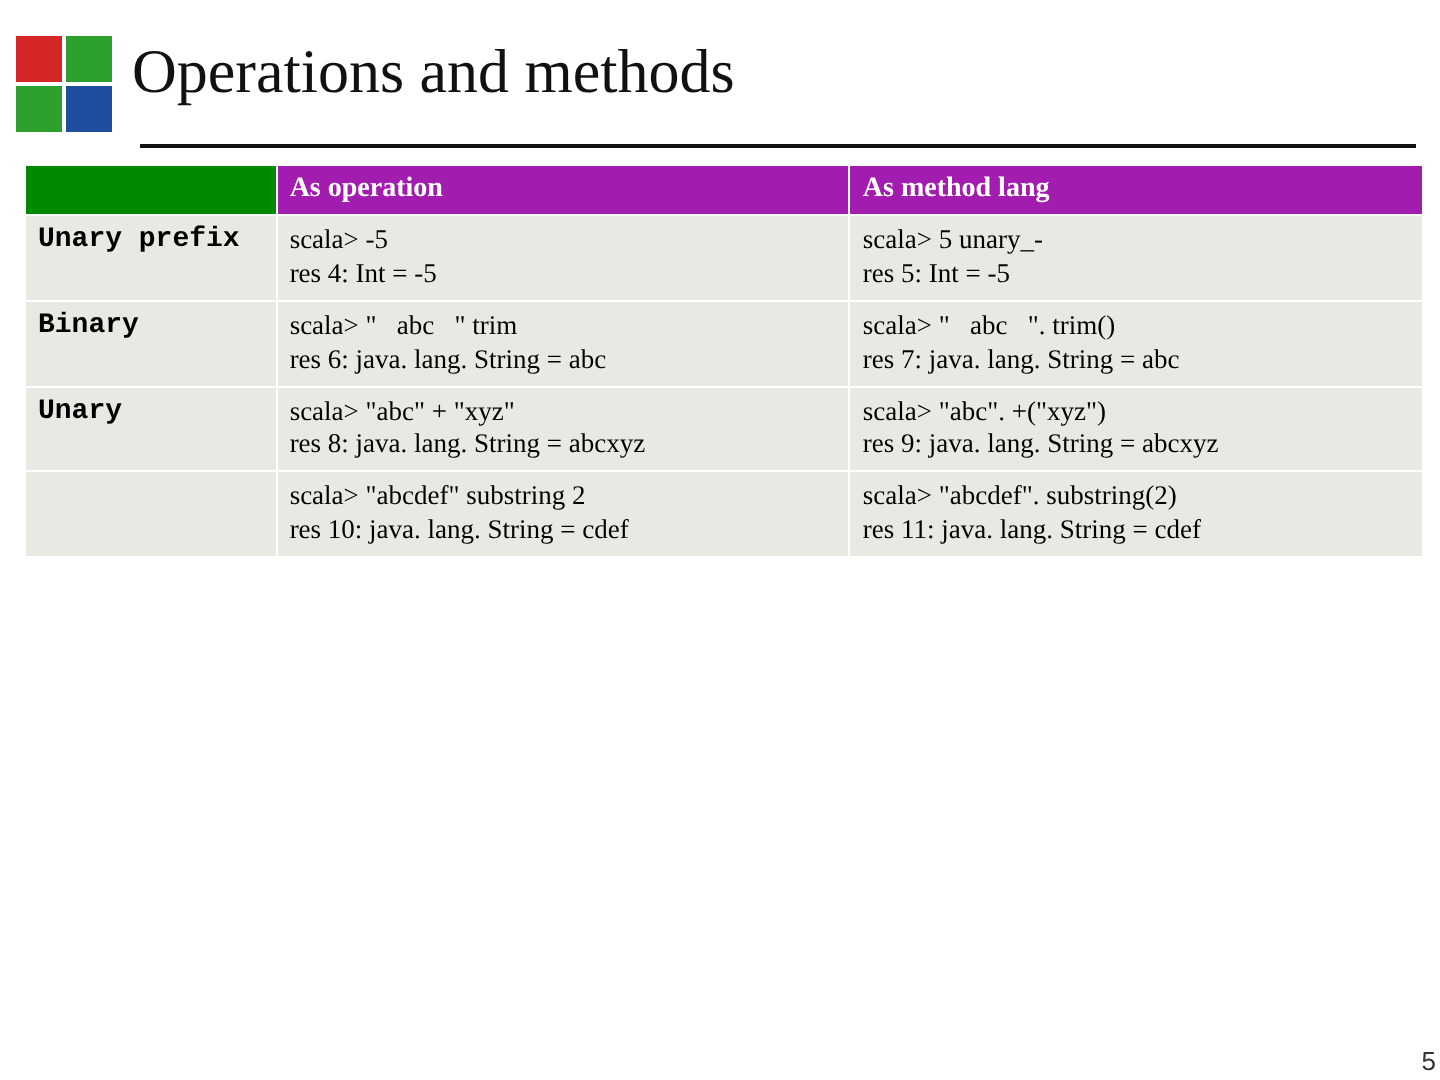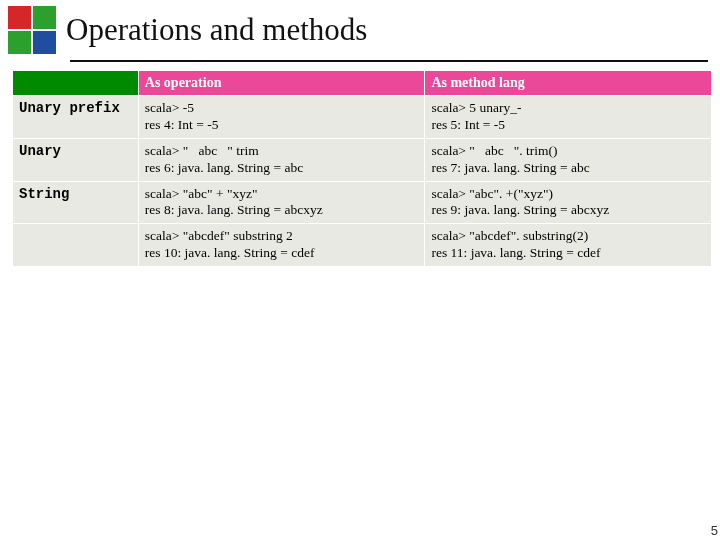--- a/index.html
+++ b/index.html
@@ -7,22 +7,22 @@
     margin: 0;
     width: 720px;
     height: 540px;
     background: #fff;
     font-family: Georgia, "Times New Roman", serif;
     overflow: hidden;
     position: relative;
   }
   .title-row {
     display: flex;
-    align-items: center;
     padding: 6px 0 6px 8px;
+    margin-top: 12px;
   }
   .logo {
     width: 48px;
     height: 48px;
     display: grid;
     grid-template-columns: 1fr 1fr;
     grid-template-rows: 1fr 1fr;
     gap: 2px;
     margin-right: 10px;
   }
@@ -43,21 +43,21 @@
     table-layout: fixed;
   }
   table.cmp th, table.cmp td {
     border: 1px solid #fff;
     padding: 4px 6px;
     vertical-align: top;
     text-align: left;
     font-size: 14px;
   }
   table.cmp th {
-    background: #ec4899;
+    background: #a21caf;
     color: #fff;
     font-weight: bold;
   }
   table.cmp th.corner {
     background: #008a00;
   }
   table.cmp td {
     background: #e8e9e2;
   }
   table.cmp td.rowhead {
@@ -116,32 +116,32 @@
       <td>
           <div class="code">scala&gt; -5
 res 4: Int = -5</div>
         </td>
       <td>
           <div class="code">scala&gt; 5 unary_-
 res 5: Int = -5</div>
         </td>
     </tr>
     <tr>
-      <td class="rowhead">Unary</td>
+      <td class="rowhead">Binary</td>
       <td>
           <div class="code">scala&gt; "   abc   " trim
 res 6: java. lang. String = abc</div>
         </td>
       <td>
           <div class="code">scala&gt; "   abc   ". trim()
 res 7: java. lang. String = abc</div>
         </td>
     </tr>
     <tr>
-      <td class="rowhead">String</td>
+      <td class="rowhead">Unary</td>
       <td>
           <div class="code">scala&gt; "abc" + "xyz"
 res 8: java. lang. String = abcxyz</div>
         </td>
       <td>
           <div class="code">scala&gt; "abc". +("xyz")
 res 9: java. lang. String = abcxyz</div>
         </td>
     </tr>
     <tr>

